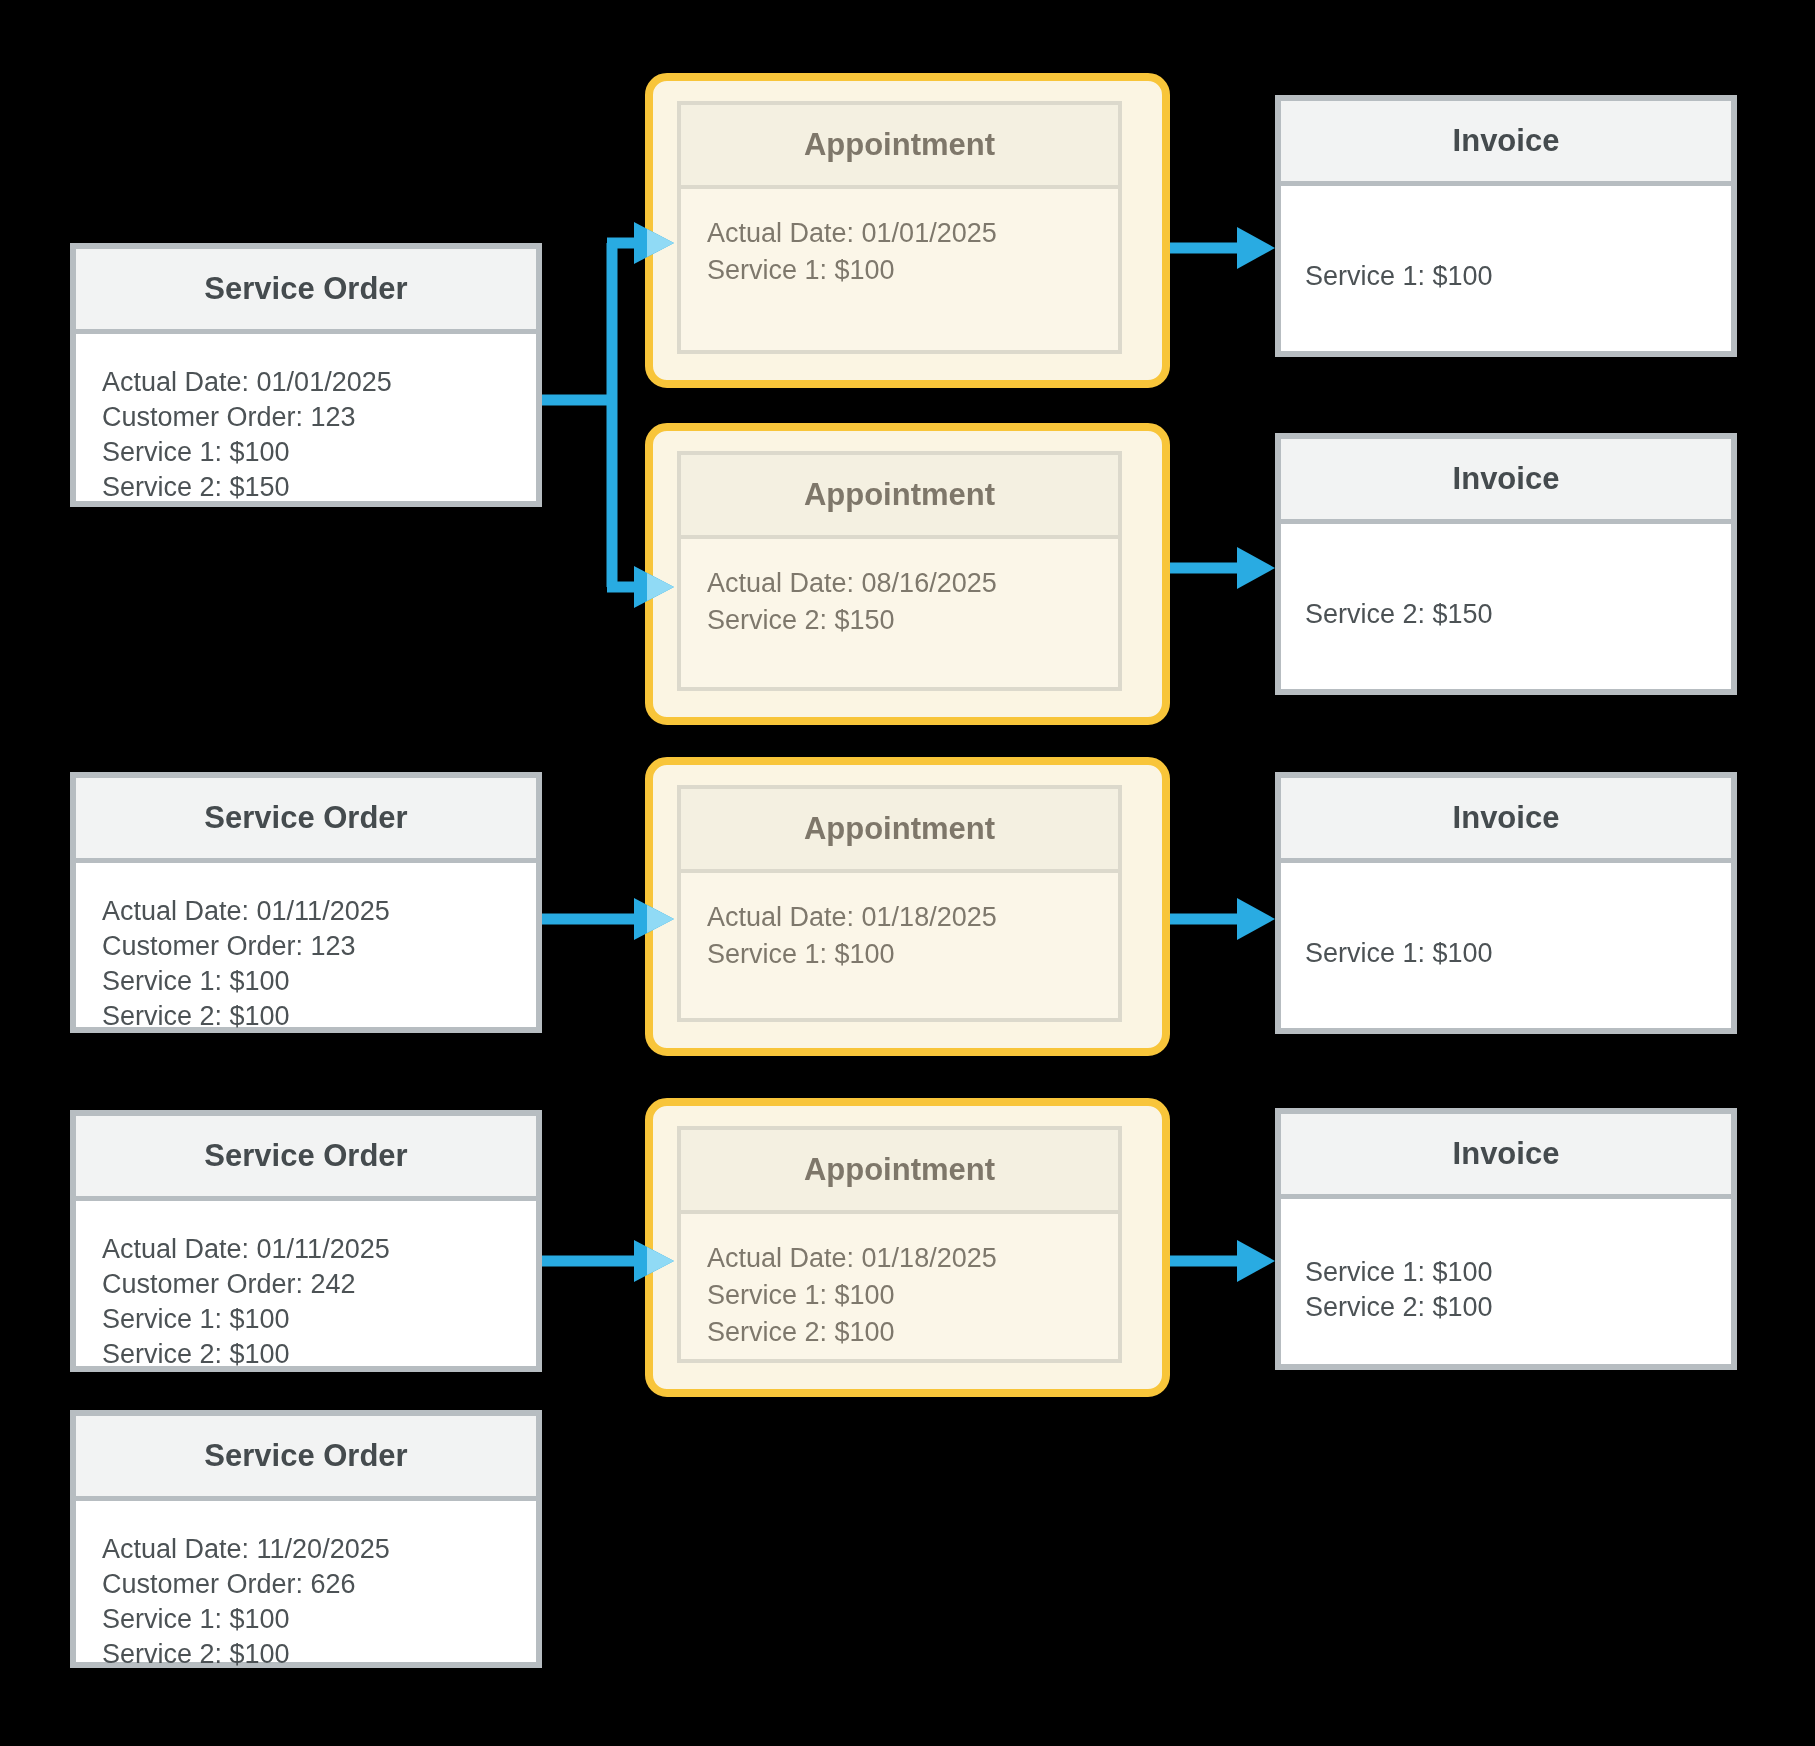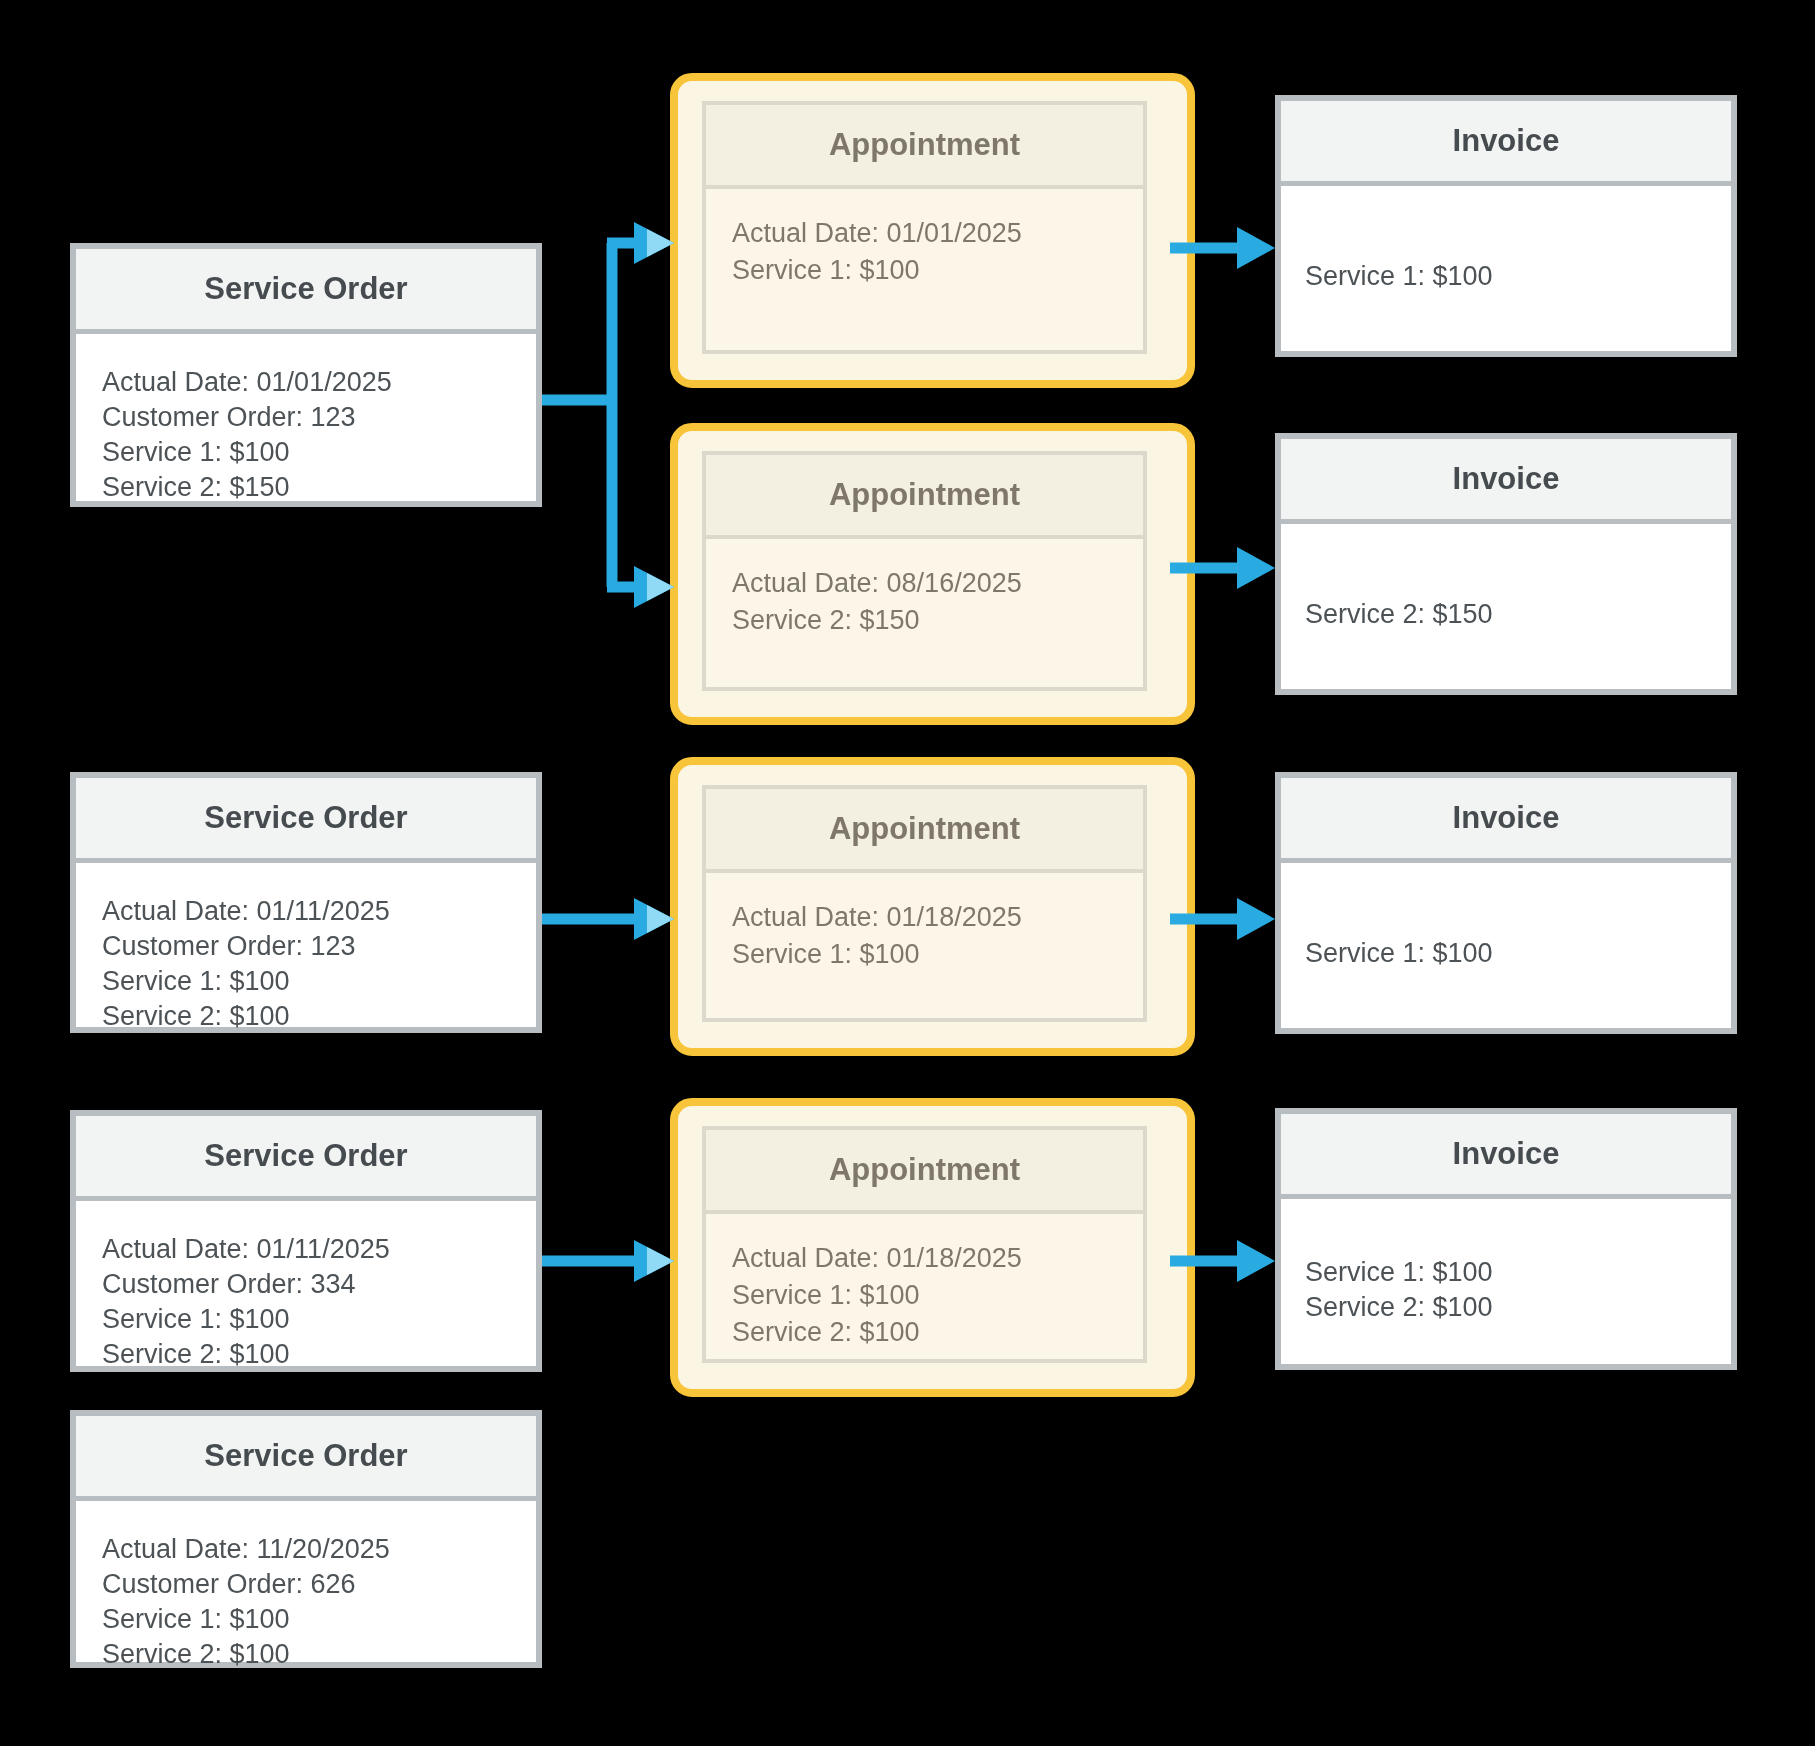--- a/index.html
+++ b/index.html
@@ -49,21 +49,20 @@
     padding-left:24px;
   }
   
   .appt-outer{
     position:absolute;
     box-sizing:border-box;
     border:8px solid #f8c53a;
     border-radius:22px;
     background:#fbf5e3;
     padding:20px 40px 26px 24px;
-    margin-left:25px;
   }
   .appt-inner{
     box-sizing:border-box;
     width:100%;
     height:100%;
     border:4px solid #dcd9cc;
     background:#fbf6e8;
     display:flex;
     flex-direction:column;
   }
@@ -119,21 +118,21 @@
       <div class="ln">Customer Order: 123</div>
       <div class="ln">Service 1: $100</div>
       <div class="ln">Service 2: $100</div>
     </div>
   </div>
 
   <div class="card" style="left:70px;top:1110px;width:472px;height:262px">
     <div class="card-hd">Service Order</div>
     <div class="card-bd">
       <div class="ln">Actual Date: 01/11/2025</div>
-      <div class="ln">Customer Order: 334</div>
+      <div class="ln">Customer Order: 242</div>
       <div class="ln">Service 1: $100</div>
       <div class="ln">Service 2: $100</div>
     </div>
   </div>
 
   <div class="card" style="left:70px;top:1410px;width:472px;height:258px">
     <div class="card-hd">Service Order</div>
     <div class="card-bd">
       <div class="ln">Actual Date: 11/20/2025</div>
       <div class="ln">Customer Order: 626</div>

